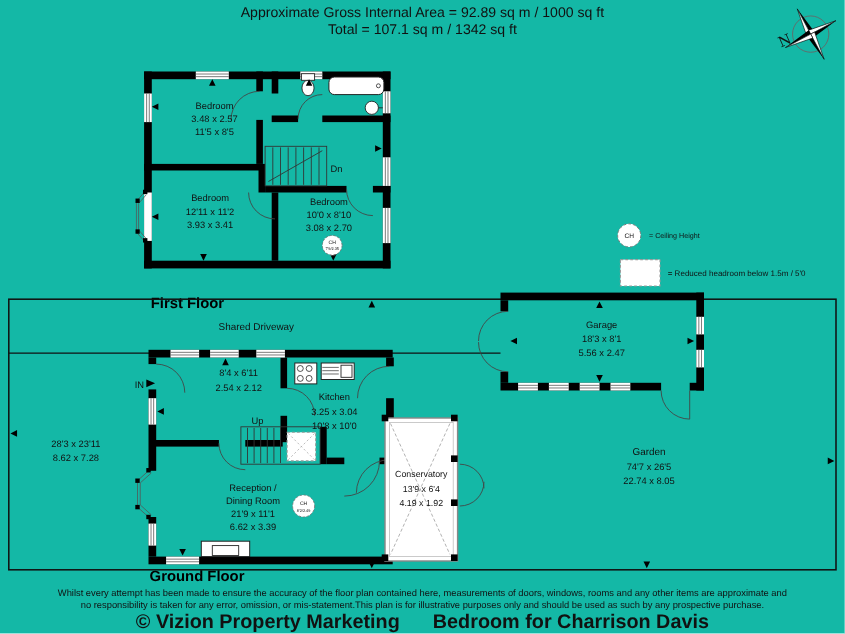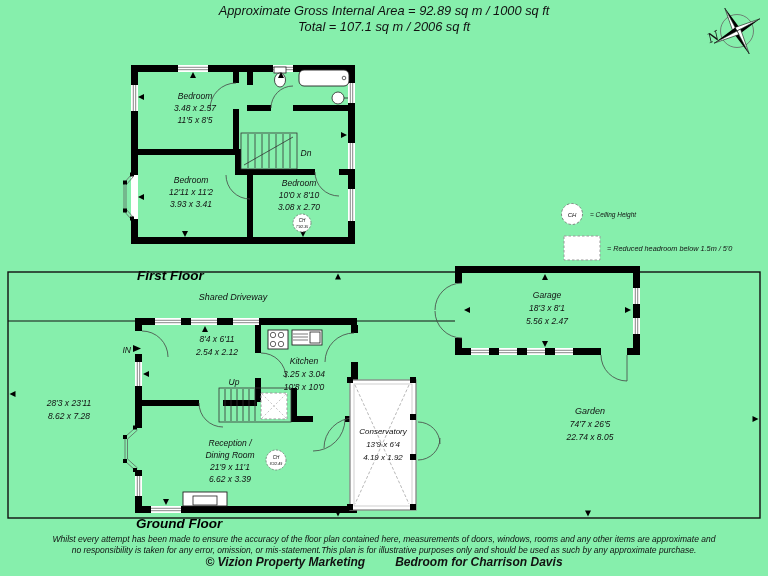--- a/index.html
+++ b/index.html
@@ -1,25 +1,25 @@
 <!DOCTYPE html>
 <html><head>
 <meta charset="utf-8">
 <style>
   html,body{margin:0;padding:0;background:#fff;}
-  #page{position:relative;width:768px;height:576px;background:#86efac;overflow:hidden;
-        font-family:"Liberation Sans",sans-serif;color:#111;font-style:italic;}
+  #page{position:relative;width:768px;height:576px;background:#14b8a6;overflow:hidden;
+        font-family:"Liberation Sans",sans-serif;color:#111;}
   .abs{position:absolute;}
   #header{top:3px;left:0;width:768px;text-align:center;font-size:12.8px;line-height:15.5px;color:#111;}
   .floor-label{font-size:13.5px;font-weight:bold;color:#000;}
   #first-floor-label{left:137px;top:248px;margin-top:20px;}
   #ground-floor-label{left:136px;top:516px;}
   #disclaimer{top:534px;left:0;width:768px;text-align:center;font-size:8.5px;line-height:10.5px;color:#111;}
   #credit{top:555px;left:0;width:768px;display:flex;justify-content:center;gap:30px;
-          font-size:12px;font-weight:bold;color:#111;}
+          font-size:18px;font-weight:bold;color:#111;}
   svg text{fill:#111;font-family:"Liberation Sans",sans-serif;}
   .t9{font-size:9px;text-anchor:middle;}
   .t85{font-size:8.5px;text-anchor:middle;}
   .t8{font-size:8px;text-anchor:middle;}
   .t65{font-size:6.5px;}
   .t73{font-size:7.3px;}
   .tch{font-size:4.6px;text-anchor:middle;}
   .tchv{font-size:3.5px;text-anchor:middle;}
   .tch6{font-size:6px;text-anchor:middle;}
   .wall{fill:#000;}
@@ -29,21 +29,21 @@
   .arrow{fill:#000;}
   .dashed{fill:#fff;stroke:#999;stroke-width:1;stroke-dasharray:2.5,2;}
 </style>
 </head>
 <body>
 
 <div id="page">
 
   <div id="header" class="abs">
     <div>Approximate Gross Internal Area = 92.89 sq m / 1000 sq ft</div>
-    <div>Total = 107.1 sq m / 2006 sq ft</div>
+    <div>Total = 107.1 sq m / 1342 sq ft</div>
   </div>
 
   <svg class="abs" style="left:700px;top:2px;" width="64" height="58" viewBox="0 0 64 58">
     <circle cx="37" cy="29" r="16.5" fill="none" stroke="#666" stroke-width="0.8"></circle>
     <g transform="rotate(-28 37 29)">
       <path d="M37 3 L41 29 L37 29 Z" fill="#000"></path>
         <path d="M37 3 L33 29 L37 29 Z" fill="#fff" stroke="#000" stroke-width="0.5"></path>
       <path d="M63 29 L37 33 L37 29 Z" fill="#000"></path>
         <path d="M63 29 L37 25 L37 29 Z" fill="#fff" stroke="#000" stroke-width="0.5"></path>
       <path d="M37 55 L33 29 L37 29 Z" fill="#000"></path>
@@ -387,20 +387,20 @@
       <polygon points="200,62 197,68 203,68"></polygon>
       <polygon points="161,241 158,235 164,235"></polygon>
       <polygon points="138,110 144,107 144,113"></polygon>
       <polygon points="583,252.5 580,246.5 586,246.5"></polygon>
     </g>
   </svg>
   <div id="ground-floor-label" class="abs floor-label">Ground Floor</div>
 
   <div id="disclaimer" class="abs">
     <div>Whilst every attempt has been made to ensure the accuracy of the floor plan contained here, measurements of doors, windows, rooms and any other items are approximate and</div>
-    <div>no responsibility is taken for any error, omission, or mis-statement.This plan is for illustrative purposes only and should be used as such by any approximate purchase.</div>
+    <div>no responsibility is taken for any error, omission, or mis-statement.This plan is for illustrative purposes only and should be used as such by any prospective purchase.</div>
   </div>
   <div id="credit" class="abs">
     <span>© Vizion Property Marketing</span>
     <span>Bedroom for Charrison Davis</span>
   </div>
 
 </div>
 
 </body></html>

